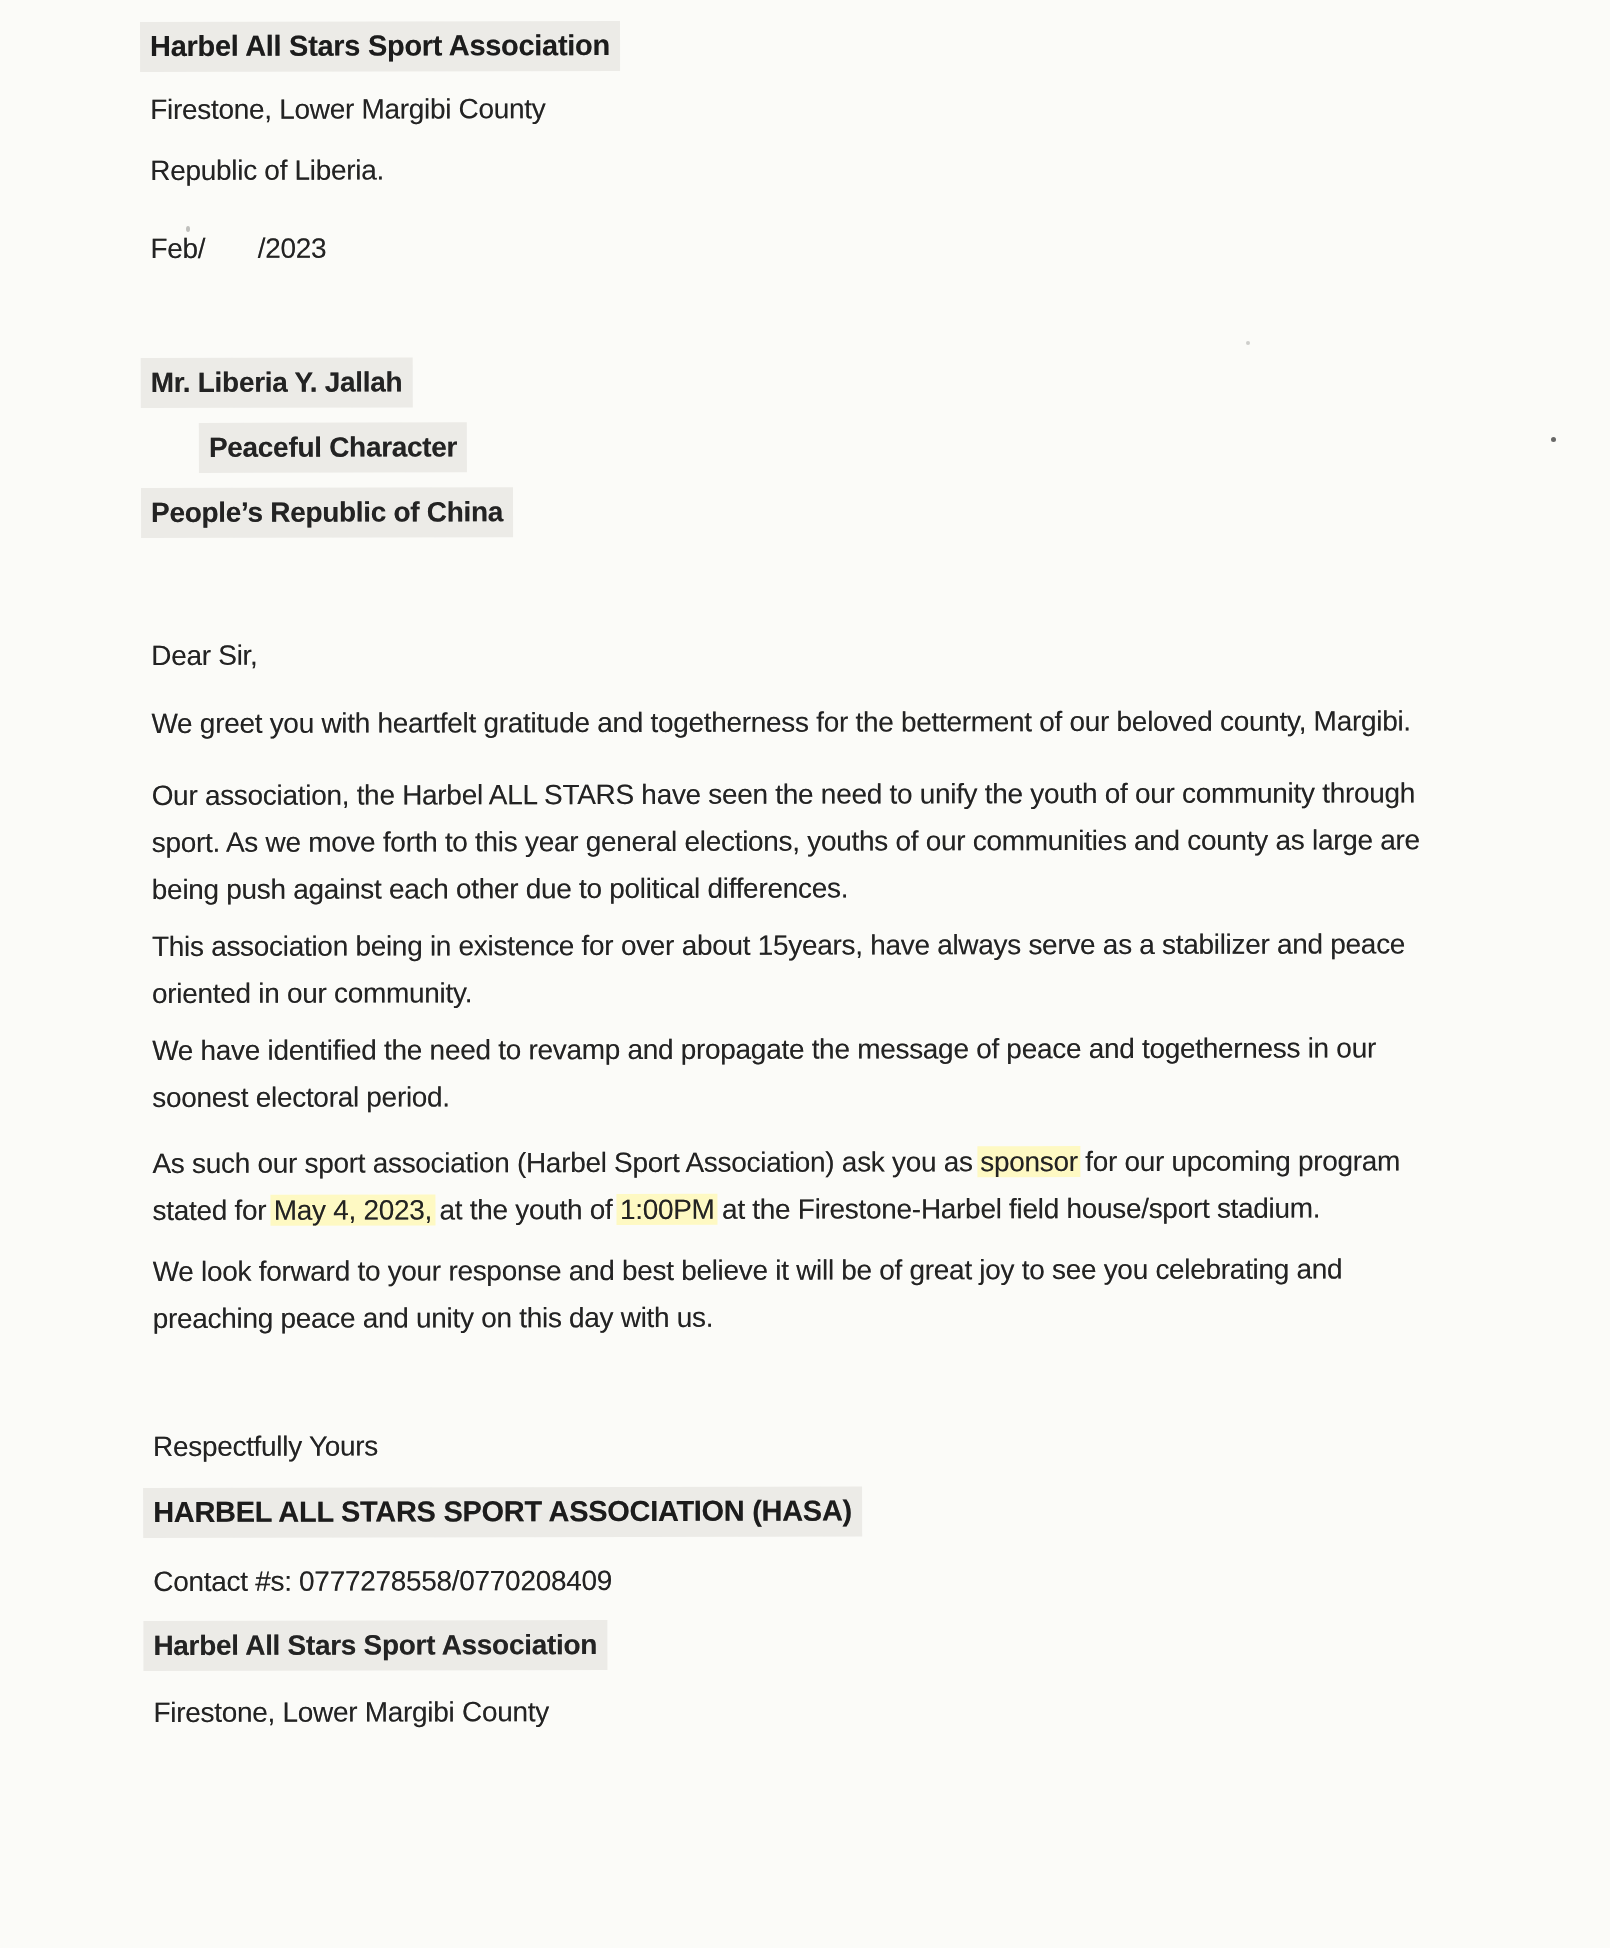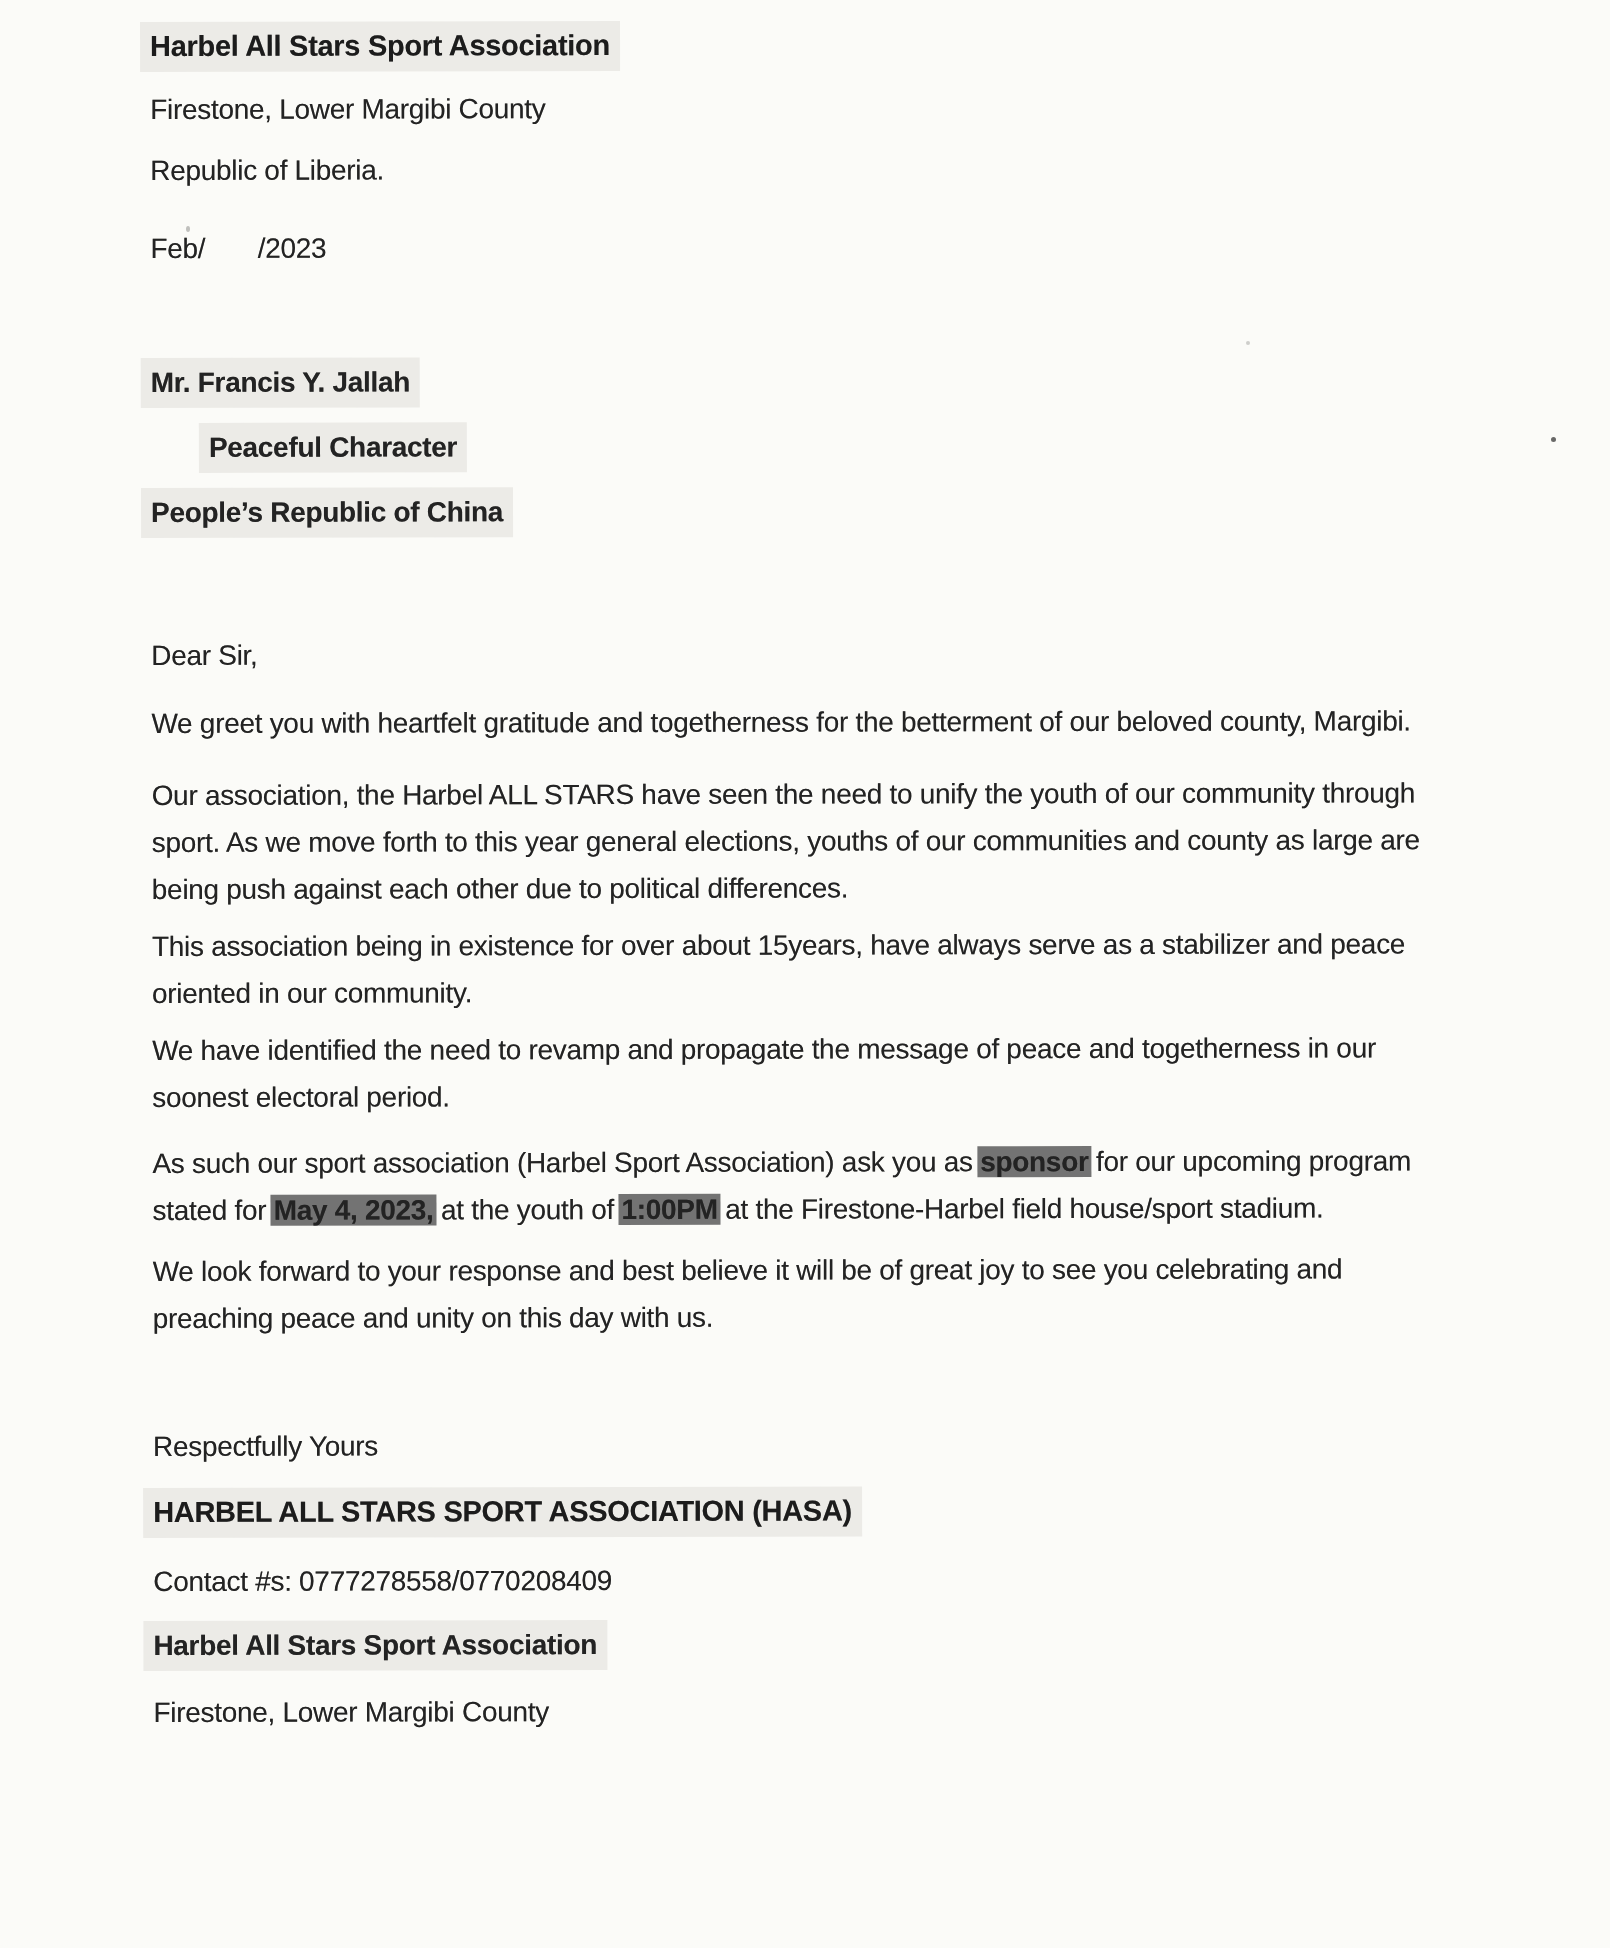--- a/index.html
+++ b/index.html
@@ -34,22 +34,22 @@
   .bold { font-weight: bold; }
   .org-title { font-size: 29px; color: #1c1c1c; }
   .caps-org  { font-size: 29px; color: #1c1c1c; }
   .hl {
     background: #ecebe7;
     padding: 1px 10px 2px 10px;
     margin-left: -10px;
     display: inline-block;
   }
   .hl-inline {
-    background: #737373;
-    font-weight: bold;
+    background: #fef9c3;
+    font-weight: normal;
     padding: 0 3px;
     margin: 0 -3px;
   }
   .pre { white-space: pre; }
   
   .m10 { margin-bottom: 10px; }
   .m14 { margin-bottom: 14px; }
   .m15 { margin-bottom: 15px; }
   .m16 { margin-bottom: 16px; }
   .m18 { margin-bottom: 18px; }
@@ -73,21 +73,21 @@
 <body>
 
 <div class="page" style="background: rgb(251, 251, 248); color: rgb(35, 35, 35); padding-left: 12px;">
   <div class="content">
 
     <p class="m14"><span class="hl bold org-title" style="background: rgb(236, 235, 231);">Harbel All Stars Sport Association</span></p>
     <p class="m14">Firestone, Lower Margibi County</p>
     <p class="m31">Republic of Liberia.</p>
     <p class="m86 pre">Feb/       /2023</p>
 
-    <p class="m15"><span class="hl bold" style="background: rgb(236, 235, 231);">Mr. Francis Y. Jallah</span></p>
+    <p class="m15"><span class="hl bold" style="background: rgb(236, 235, 231);">Mr. Liberia Y. Jallah</span></p>
     <p class="m15"><span class="hl bold" style="background: rgb(236, 235, 231); margin-left: 48px;">Peaceful Character</span></p>
     <p class="m94"><span class="hl bold" style="background: rgb(236, 235, 231);">People’s Republic of China</span></p>
 
     <p class="m21">Dear Sir,</p>
 
     <p class="m25">We greet you with heartfelt gratitude and togetherness for the betterment of our beloved county, Margibi.</p>
     <p class="m10">Our association, the Harbel ALL STARS have seen the need to unify the youth of our community through sport. As we move forth to this year general elections, youths of our communities and county as large are being push against each other due to political differences.</p>
     <p class="m10">This association being in existence for over about 15years, have always serve as a stabilizer and peace oriented in our community.</p>
     <p class="m19">We have identified the need to revamp and propagate the message of peace and togetherness in our soonest electoral period.</p>
 

